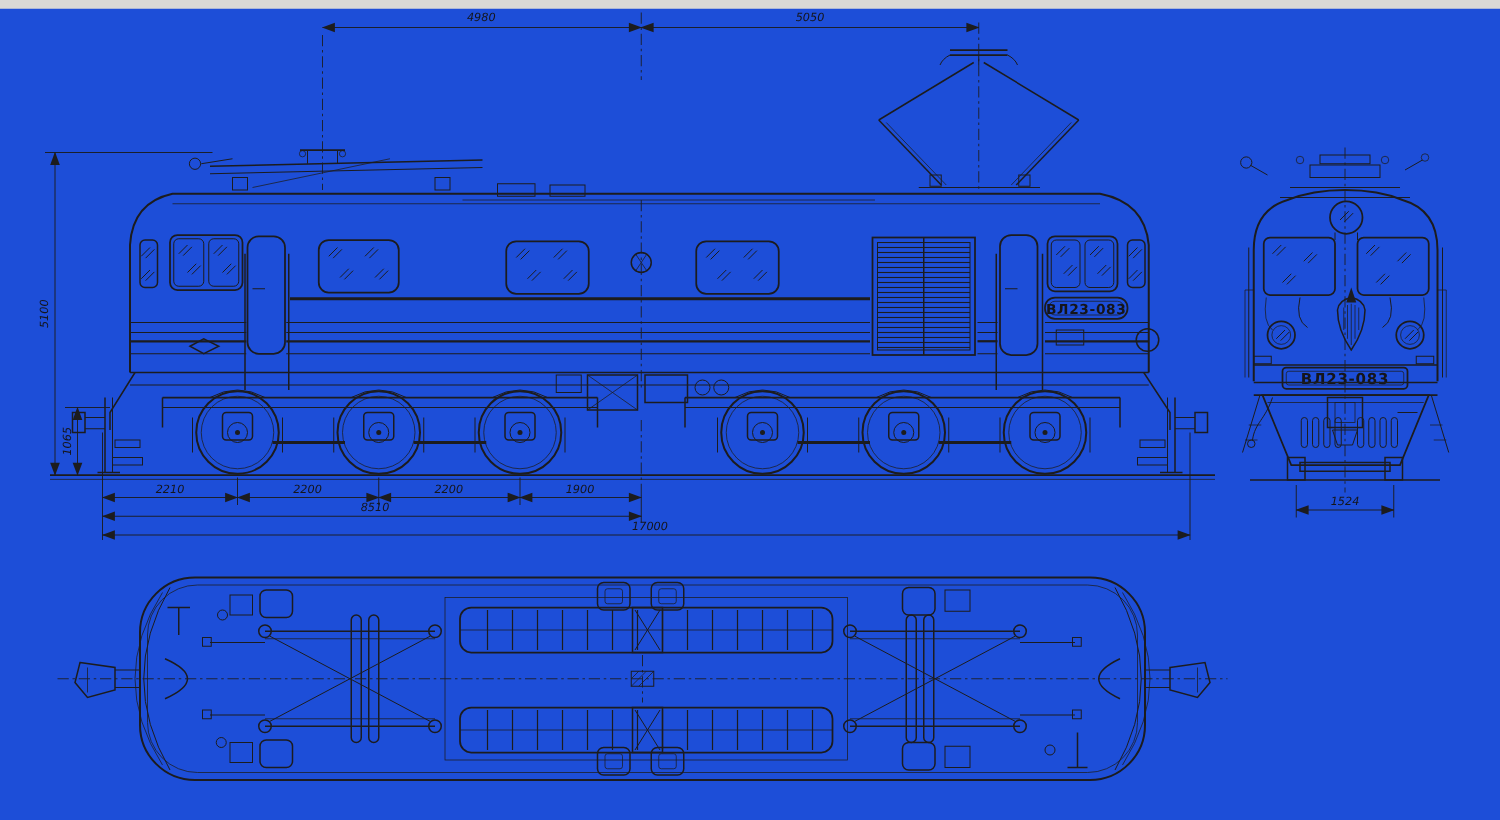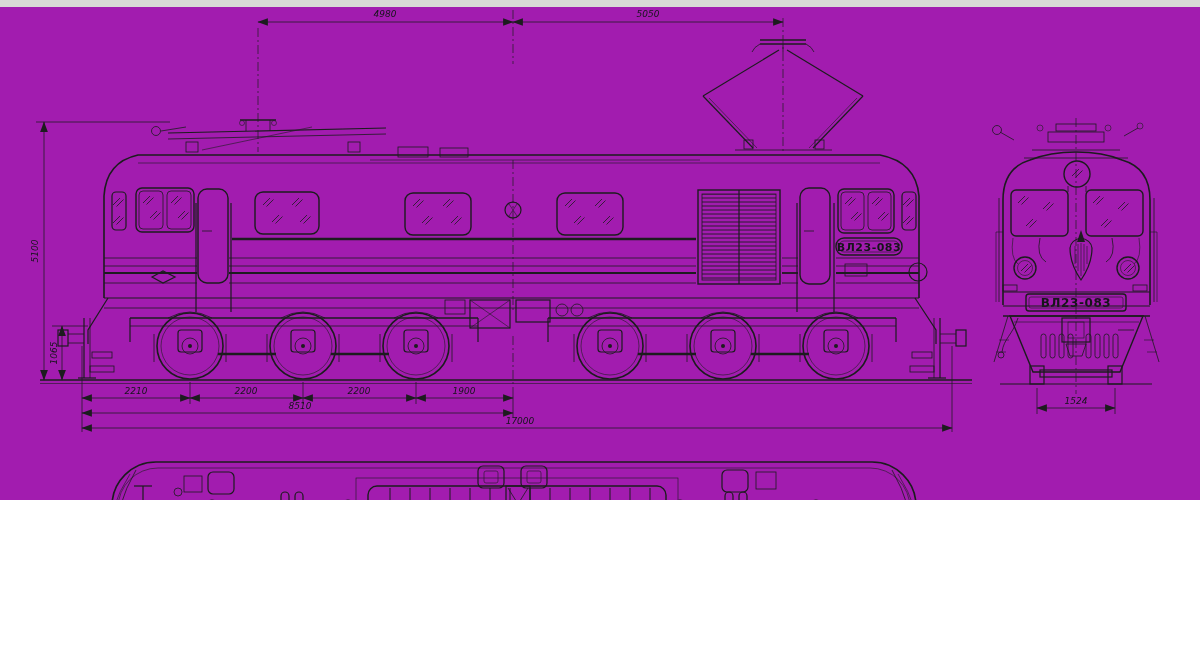--- a/index.html
+++ b/index.html
@@ -1,16 +1,16 @@
 <!DOCTYPE html>
 <html><head>
 <meta charset="utf-8">
 <style>
   html,body{margin:0;padding:0;background:#ffffff;}
-  .stage{position:relative;width:1200px;height:500px;background:#a21caf;overflow:hidden;
+  .stage{position:relative;width:1200px;height:656px;background:#1d4ed8;overflow:hidden;
          font-family:"DejaVu Sans",sans-serif;}
   .scan-edge{position:absolute;top:0;left:0;right:0;height:7px;background:#d9d9d6;}
   svg{position:absolute;left:0;top:0;}
   
   .ln{stroke:#1c1c1e;fill:none;stroke-width:1;}
   .w06{stroke-width:.6}.w08{stroke-width:.8}.w12{stroke-width:1.2}
   .w14{stroke-width:1.4}.w16{stroke-width:1.6}.w18{stroke-width:1.8}.w24{stroke-width:2.4}
   .dd{stroke:#1c1c1e;fill:none;stroke-width:.7;stroke-dasharray:9 3 2 3;}
   .dim{stroke:#1c1c1e;fill:none;stroke-width:.75;}
   .fillink{fill:#1c1c1e;stroke:none;}

